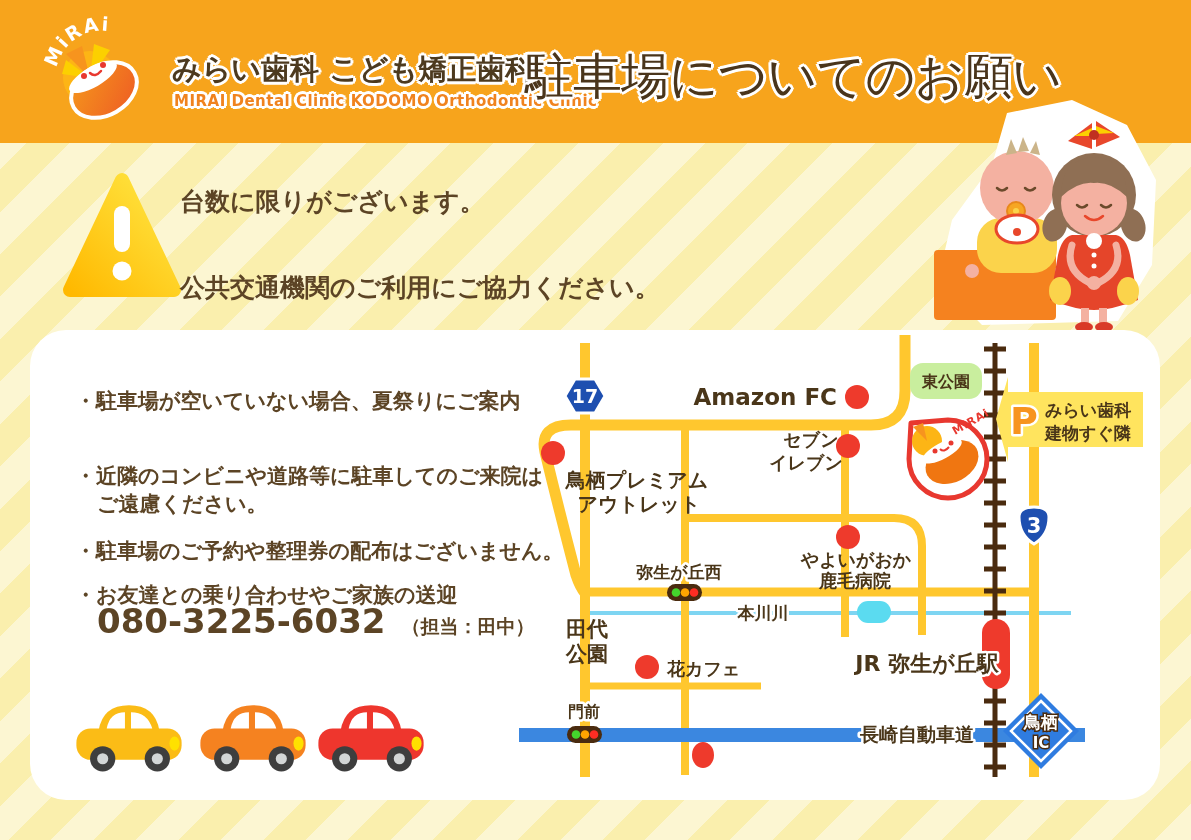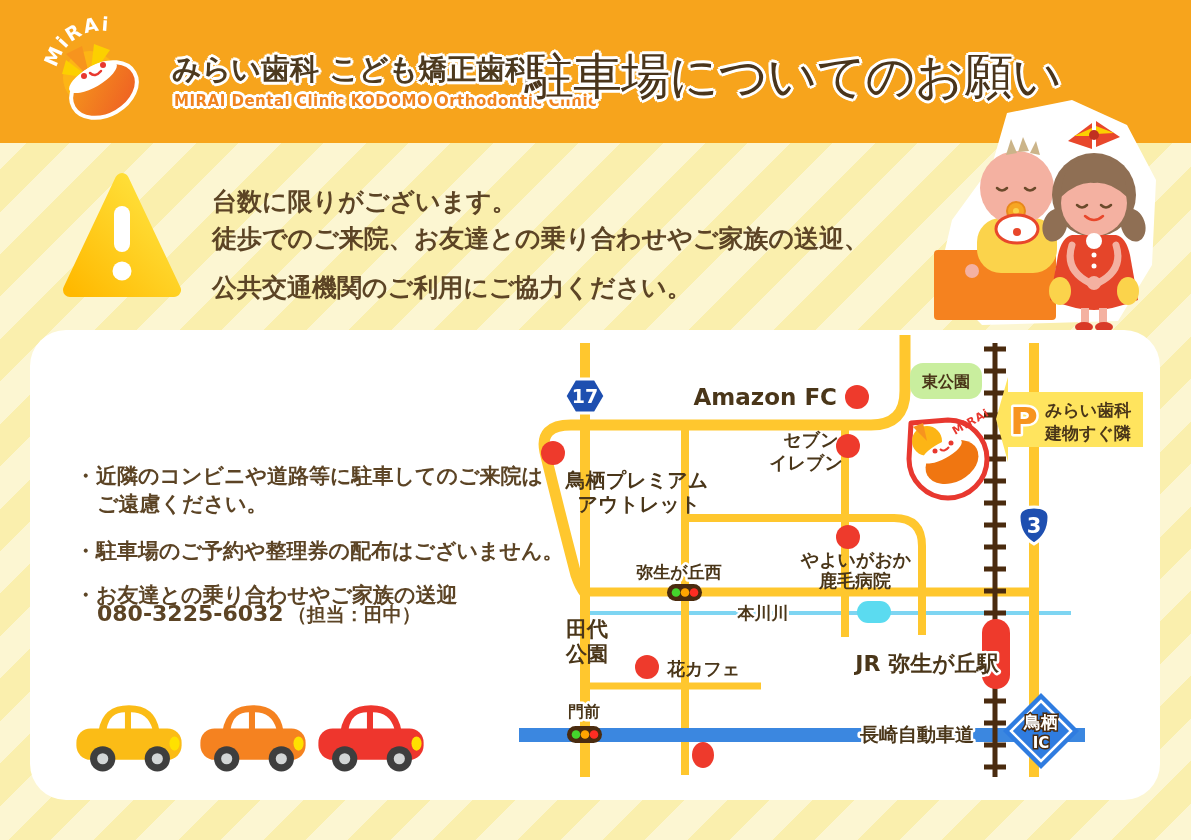--- a/index.html
+++ b/index.html
@@ -12,28 +12,28 @@
   
   #header{left:0;top:0;width:1191px;height:143px;background:#F7A41C;}
   .halo{
     text-shadow:3px 0 0 #fff,-3px 0 0 #fff,0 3px 0 #fff,0 -3px 0 #fff,
     2px 2px 0 #fff,-2px 2px 0 #fff,2px -2px 0 #fff,-2px -2px 0 #fff;
   }
   #clinic-jp{left:172px;top:50px;font-size:29px;font-weight:bold;color:#4D3A1F;white-space:nowrap;text-align:center;}
   #clinic-en{left:174px;top:92px;font-size:15px;font-weight:bold;color:#F0831E;letter-spacing:.5px;white-space:nowrap;}
   #main-title{left:504px;top:44px;font-size:49px;font-weight:normal;color:#4A351B;white-space:nowrap;letter-spacing:-1px;margin-left:21px;}
   
-  #notice-text div{position:absolute;left:0;font-size:25px;font-weight:bold;color:#5C4425;white-space:nowrap;margin-left:32px;}
+  #notice-text div{position:absolute;left:0;font-size:25px;font-weight:bold;color:#5C4425;white-space:nowrap;}
   
   #card{left:30px;top:330px;width:1130px;height:470px;background:#fff;border-radius:36px;}
   #bullets{left:75px;top:385px;width:470px;height:300px;font-weight:bold;color:#5C4425;font-size:21px;}
   #bullets div{position:absolute;white-space:nowrap;}
   #phone-row{top:216px;left:22px;}
-  #phone-number{font-size:22px;letter-spacing:0;}
-  #phone-note{font-size:19px;margin-left:4px;}
+  #phone-number{font-size:34px;letter-spacing:0;}
+  #phone-note{font-size:19px;margin-left:16px;}
   svg text{font-family:"DejaVu Sans",sans-serif;}
   .maplabel{font-weight:bold;fill:#4A3619;}
   .stroked{paint-order:stroke;stroke:#fff;stroke-width:5px;stroke-linejoin:round;}
   .car-y .car-paint{fill:#FBBC16;} .car-o .car-paint{fill:#F58220;} .car-r .car-paint{fill:#EE362D;}
 </style>
 </head>
 <body>
 
 <div id="header" class="abs"></div>
 
@@ -122,27 +122,27 @@
         <stop offset="1" stop-color="#FFB900"></stop>
     </linearGradient>
   </defs>
   <path d="M59 12 L111 122 L7 122 Z" fill="url(#triGrad)" stroke="url(#triGrad)" stroke-width="14" stroke-linejoin="round"></path>
   <rect x="51" y="38" width="16" height="46" rx="8" fill="#fff"></rect>
   <circle cx="59" cy="103" r="9.5" fill="#fff"></circle>
 </svg>
 
 <div id="notice-text" class="abs" style="left:180px;top:185px;width:780px;height:110px">
   <div style="top:0">台数に限りがございます。</div>
-  <div style="top:37px">徒歩でのご来院、お友達との乗り合わせやご家族の送迎、</div>
   <div style="top:86px">公共交通機関のご利用にご協力ください。</div>
 </div>
 
 <div id="card" class="abs"></div>
 
 <div id="bullets" class="abs">
+  <div style="top:2px">・駐車場が空いていない場合、夏祭りにご案内</div>
   <div style="top:105px;left:22px">ご遠慮ください。</div>
   <div style="top:77px">・近隣のコンビニや道路等に駐車してのご来院は</div>
   <div style="top:152px">・駐車場のご予約や整理券の配布はございません。</div>
   <div style="top:196px">・お友達との乗り合わせやご家族の送迎</div>
   <div id="phone-row">
     <span id="phone-number">080-3225-6032</span><span id="phone-note">（担当：田中）</span>
   </div>
 </div>
 
 <svg class="abs" style="left:515px;top:335px" width="645" height="455" viewBox="0 0 645 455">

